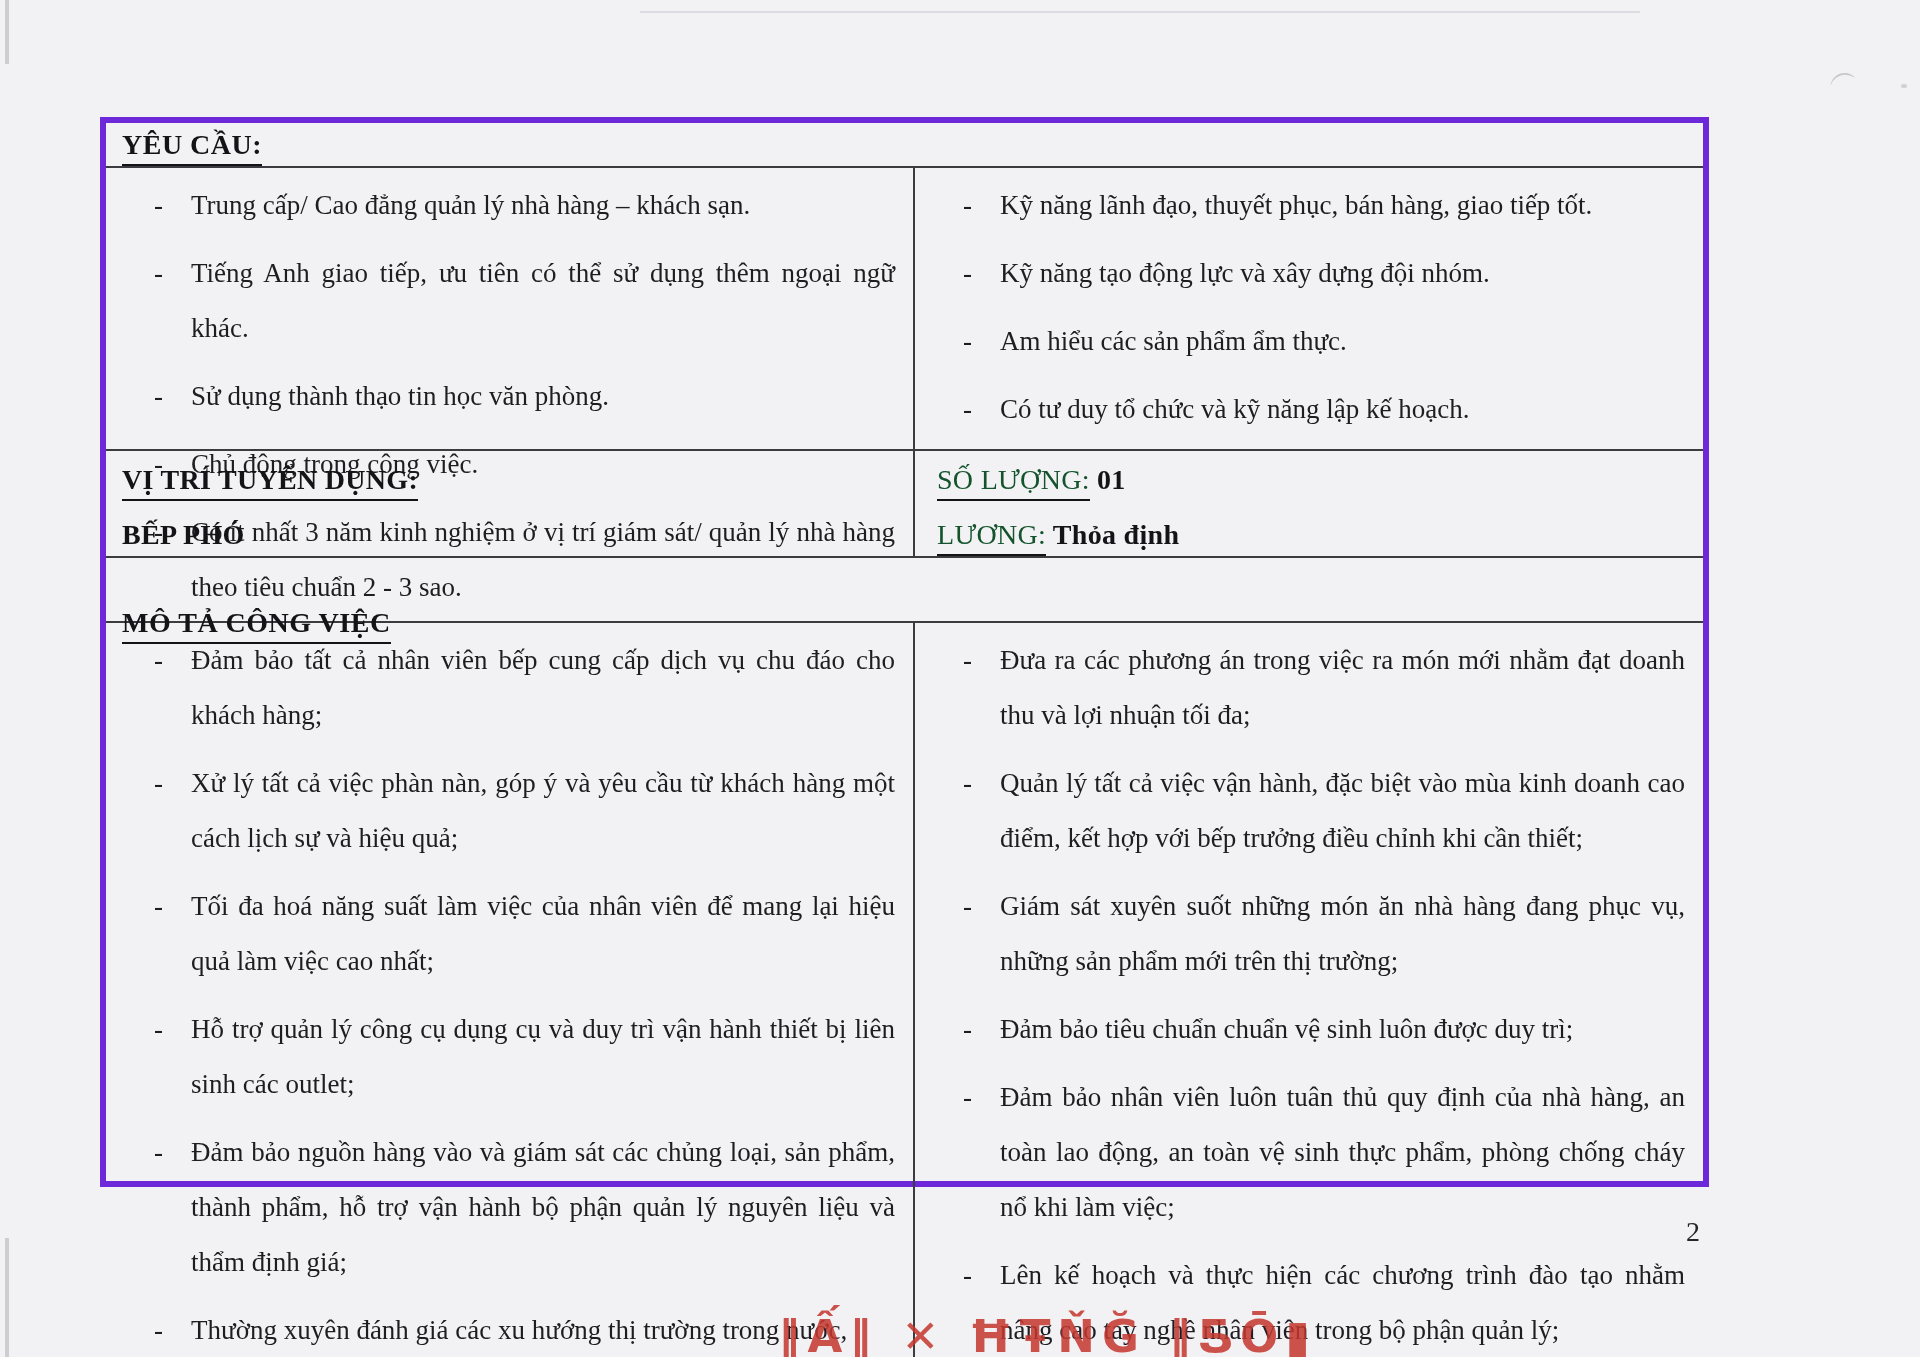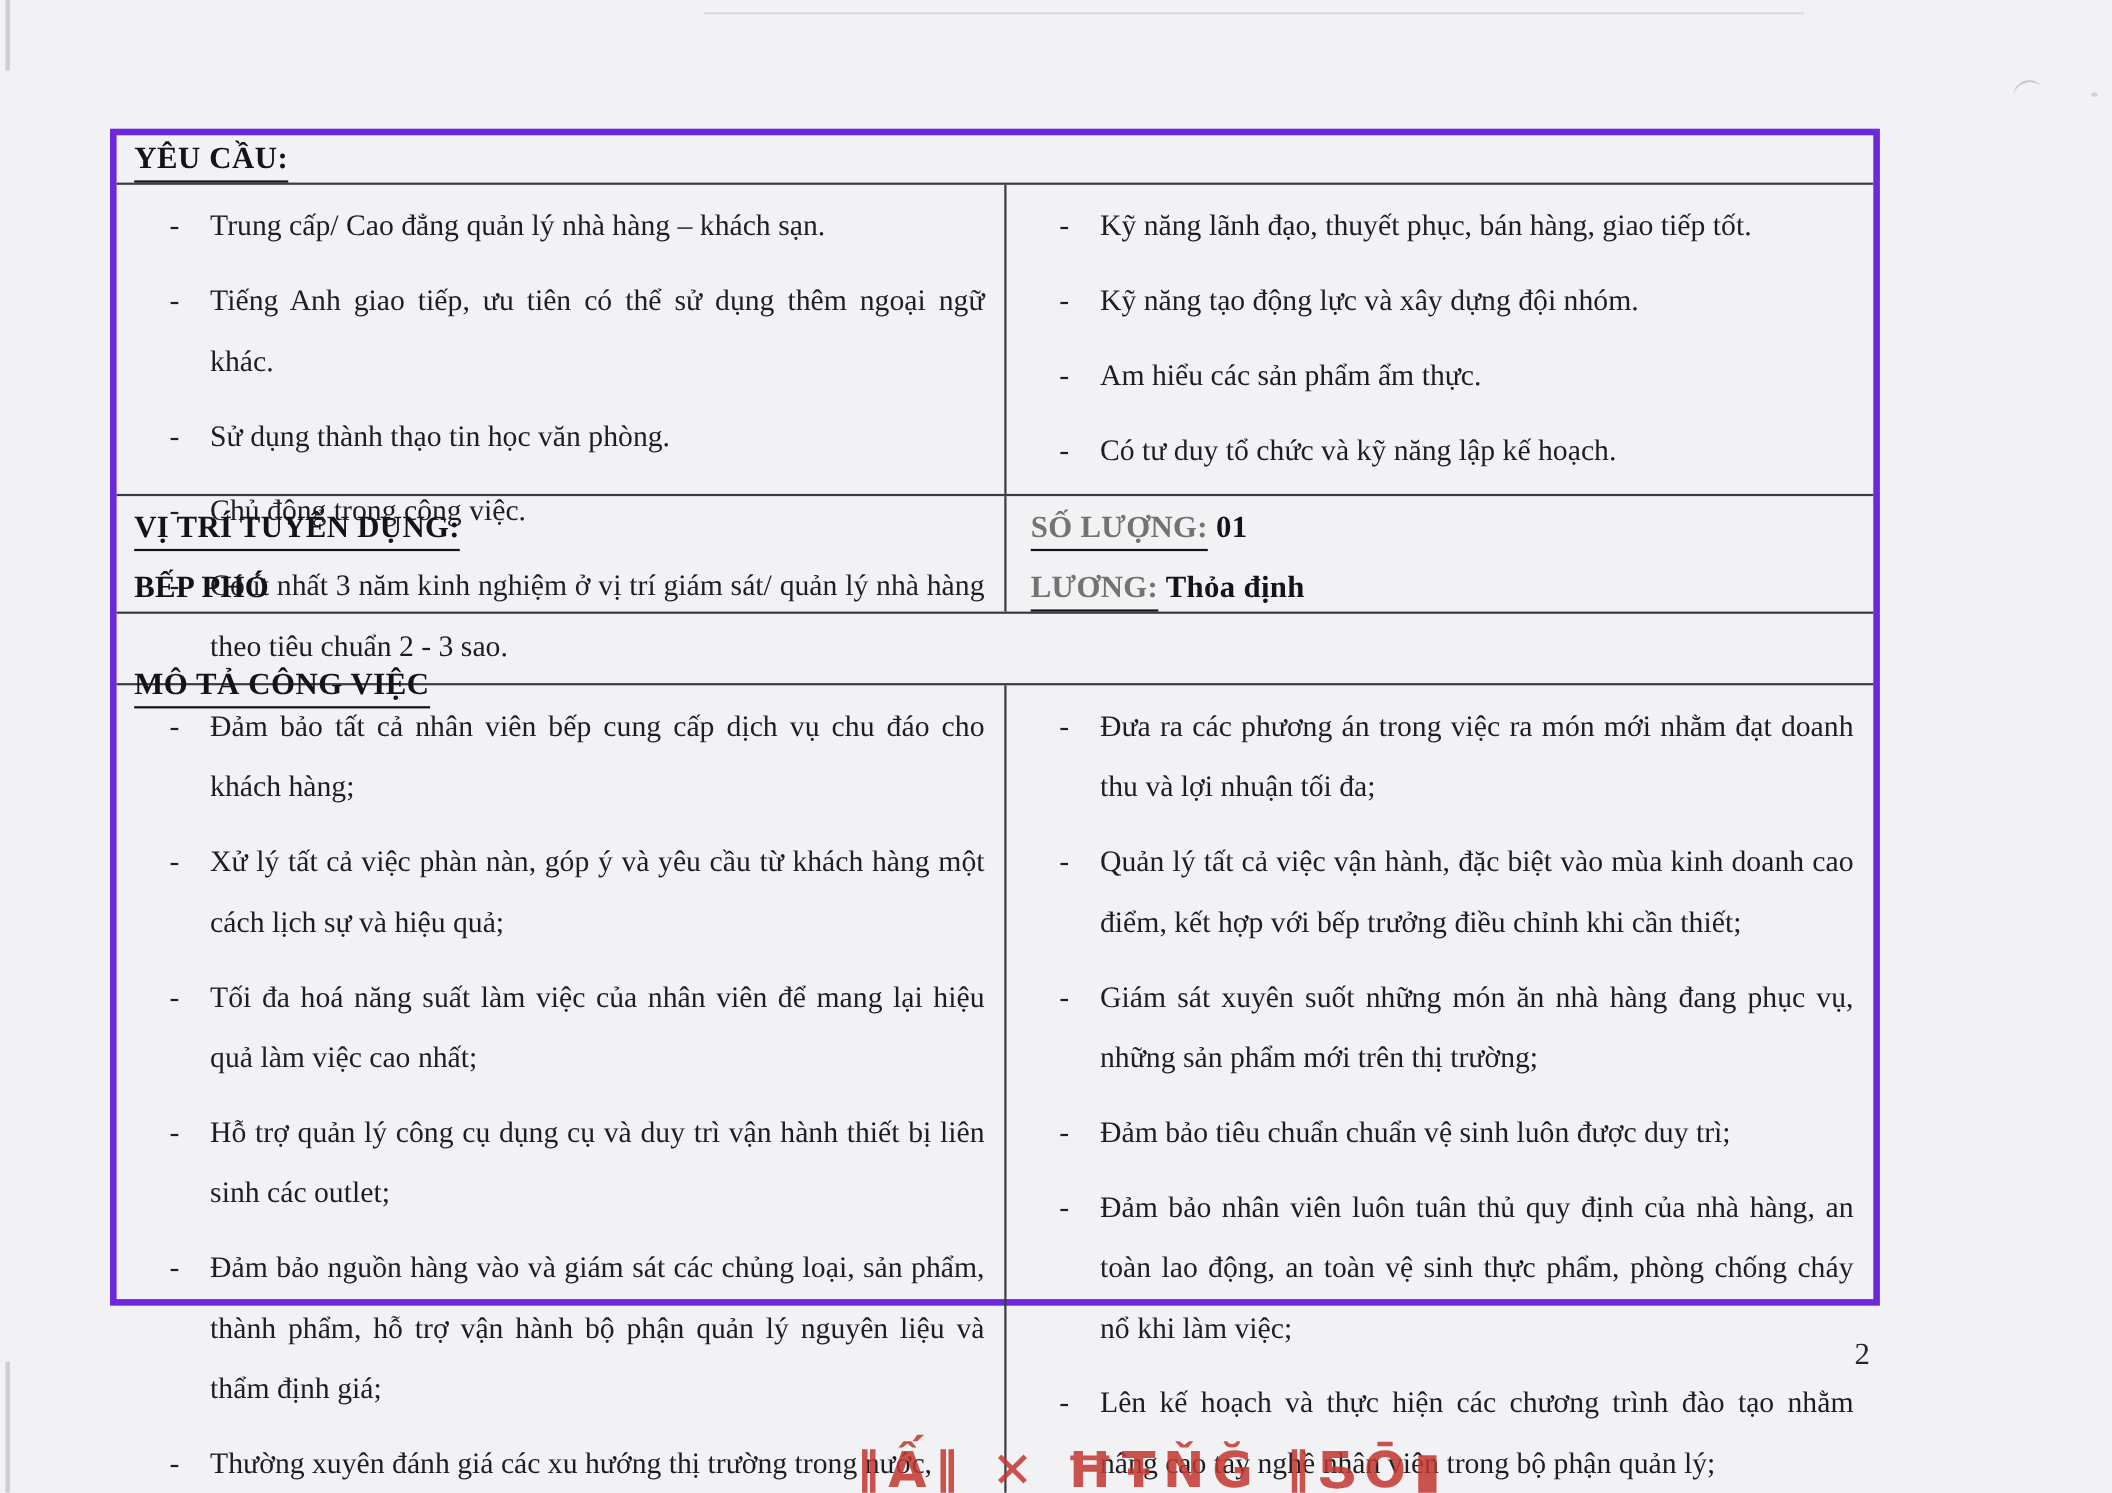--- a/index.html
+++ b/index.html
@@ -60,21 +60,21 @@
     position:absolute;left:2px;top:0;
     font-size:27px;line-height:55px;
   }
 
   .pos-cell{padding:12px 0 0 16px;}
   .pos-label{display:inline-block;font-weight:bold;font-size:28px;color:#141418;
     border-bottom:2.5px solid #141418;padding-bottom:2px;line-height:34px;letter-spacing:.3px;}
   .pos-value{font-weight:bold;font-size:28px;color:#141418;margin-top:17px;line-height:34px;letter-spacing:.3px;}
   .kv-line{line-height:34px;}
   .kv-line + .kv-line{margin-top:17px;}
-  .kv-label{display:inline-block;font-weight:bold;font-size:28px;color:#737373;
+  .kv-label{display:inline-block;font-weight:normal;font-size:28px;color:#14532d;
     border-bottom:2.5px solid #141418;padding-bottom:2px;letter-spacing:.3px;}
   .kv-value{font-weight:bold;font-size:28px;color:#141418;letter-spacing:.3px;margin-top:28px;}
   .pos-cell.right-pad{padding-left:22px;}
 
   .page-number{position:absolute;left:1686px;top:1216px;font-size:28px;color:#26262a;}
 
   .stamp{
     position:absolute;left:778px;top:1310px;width:320px;height:60px;
     color:#c4372e;font-weight:bold;font-size:45px;letter-spacing:7px;
     font-family:"DejaVu Sans","Liberation Sans",sans-serif;

